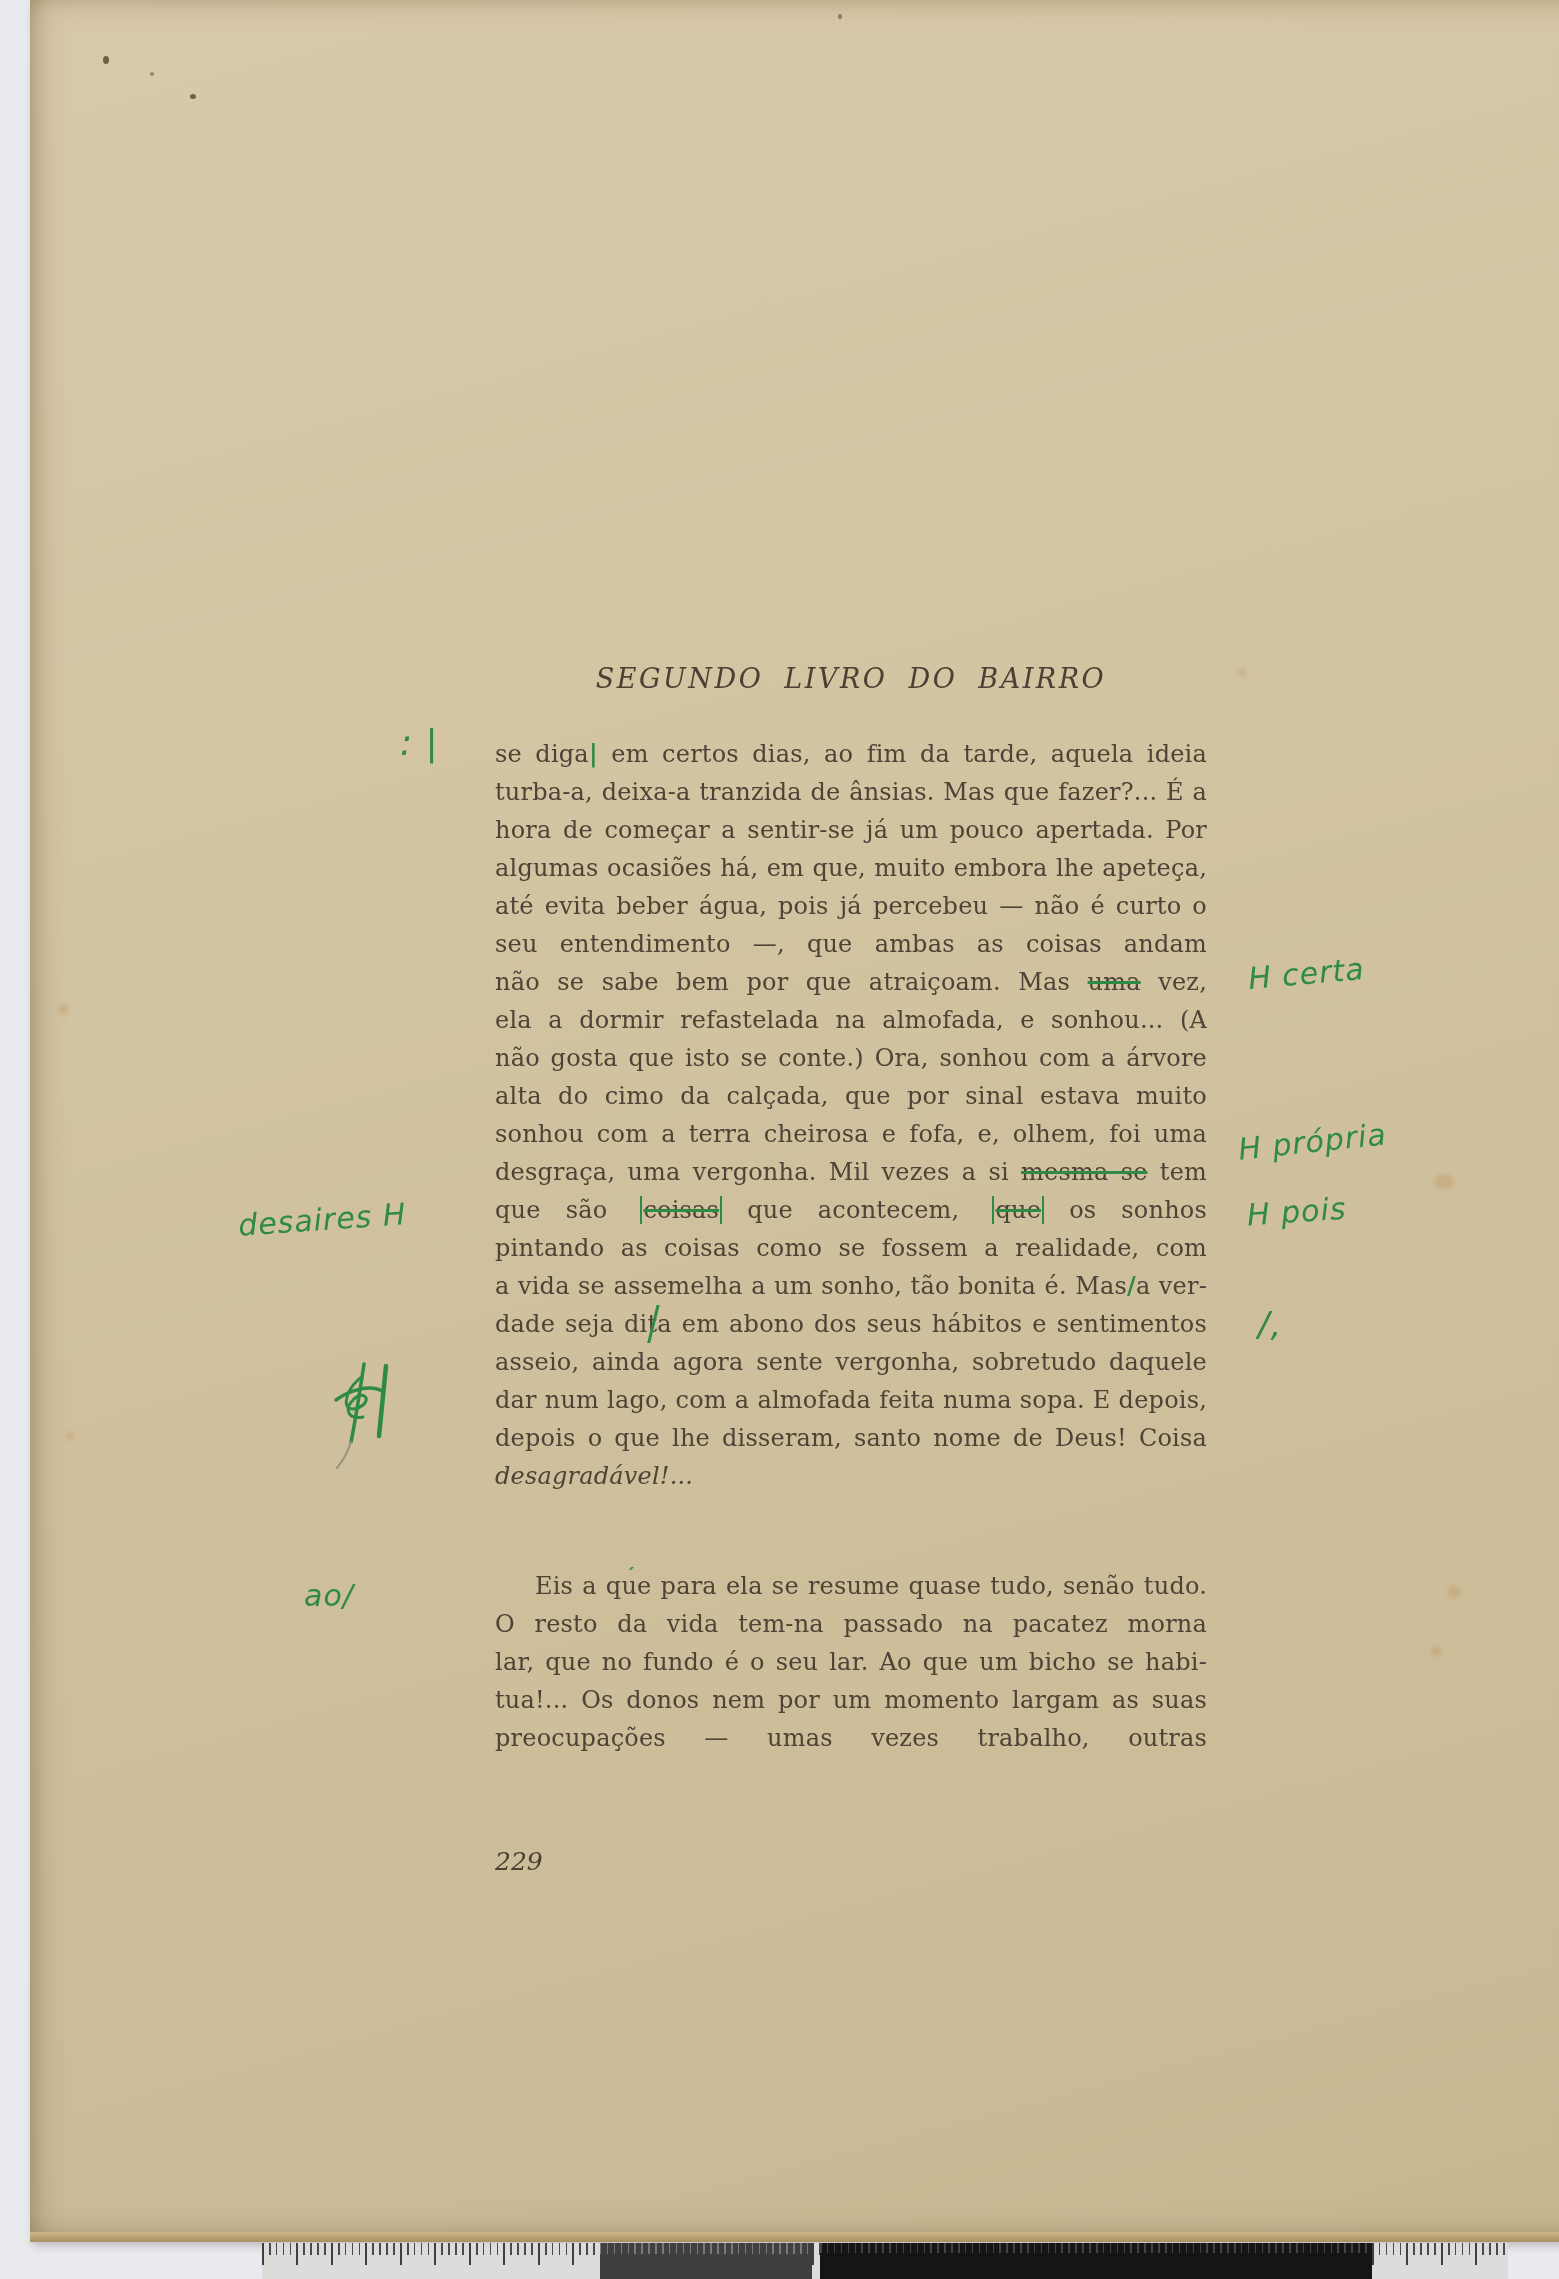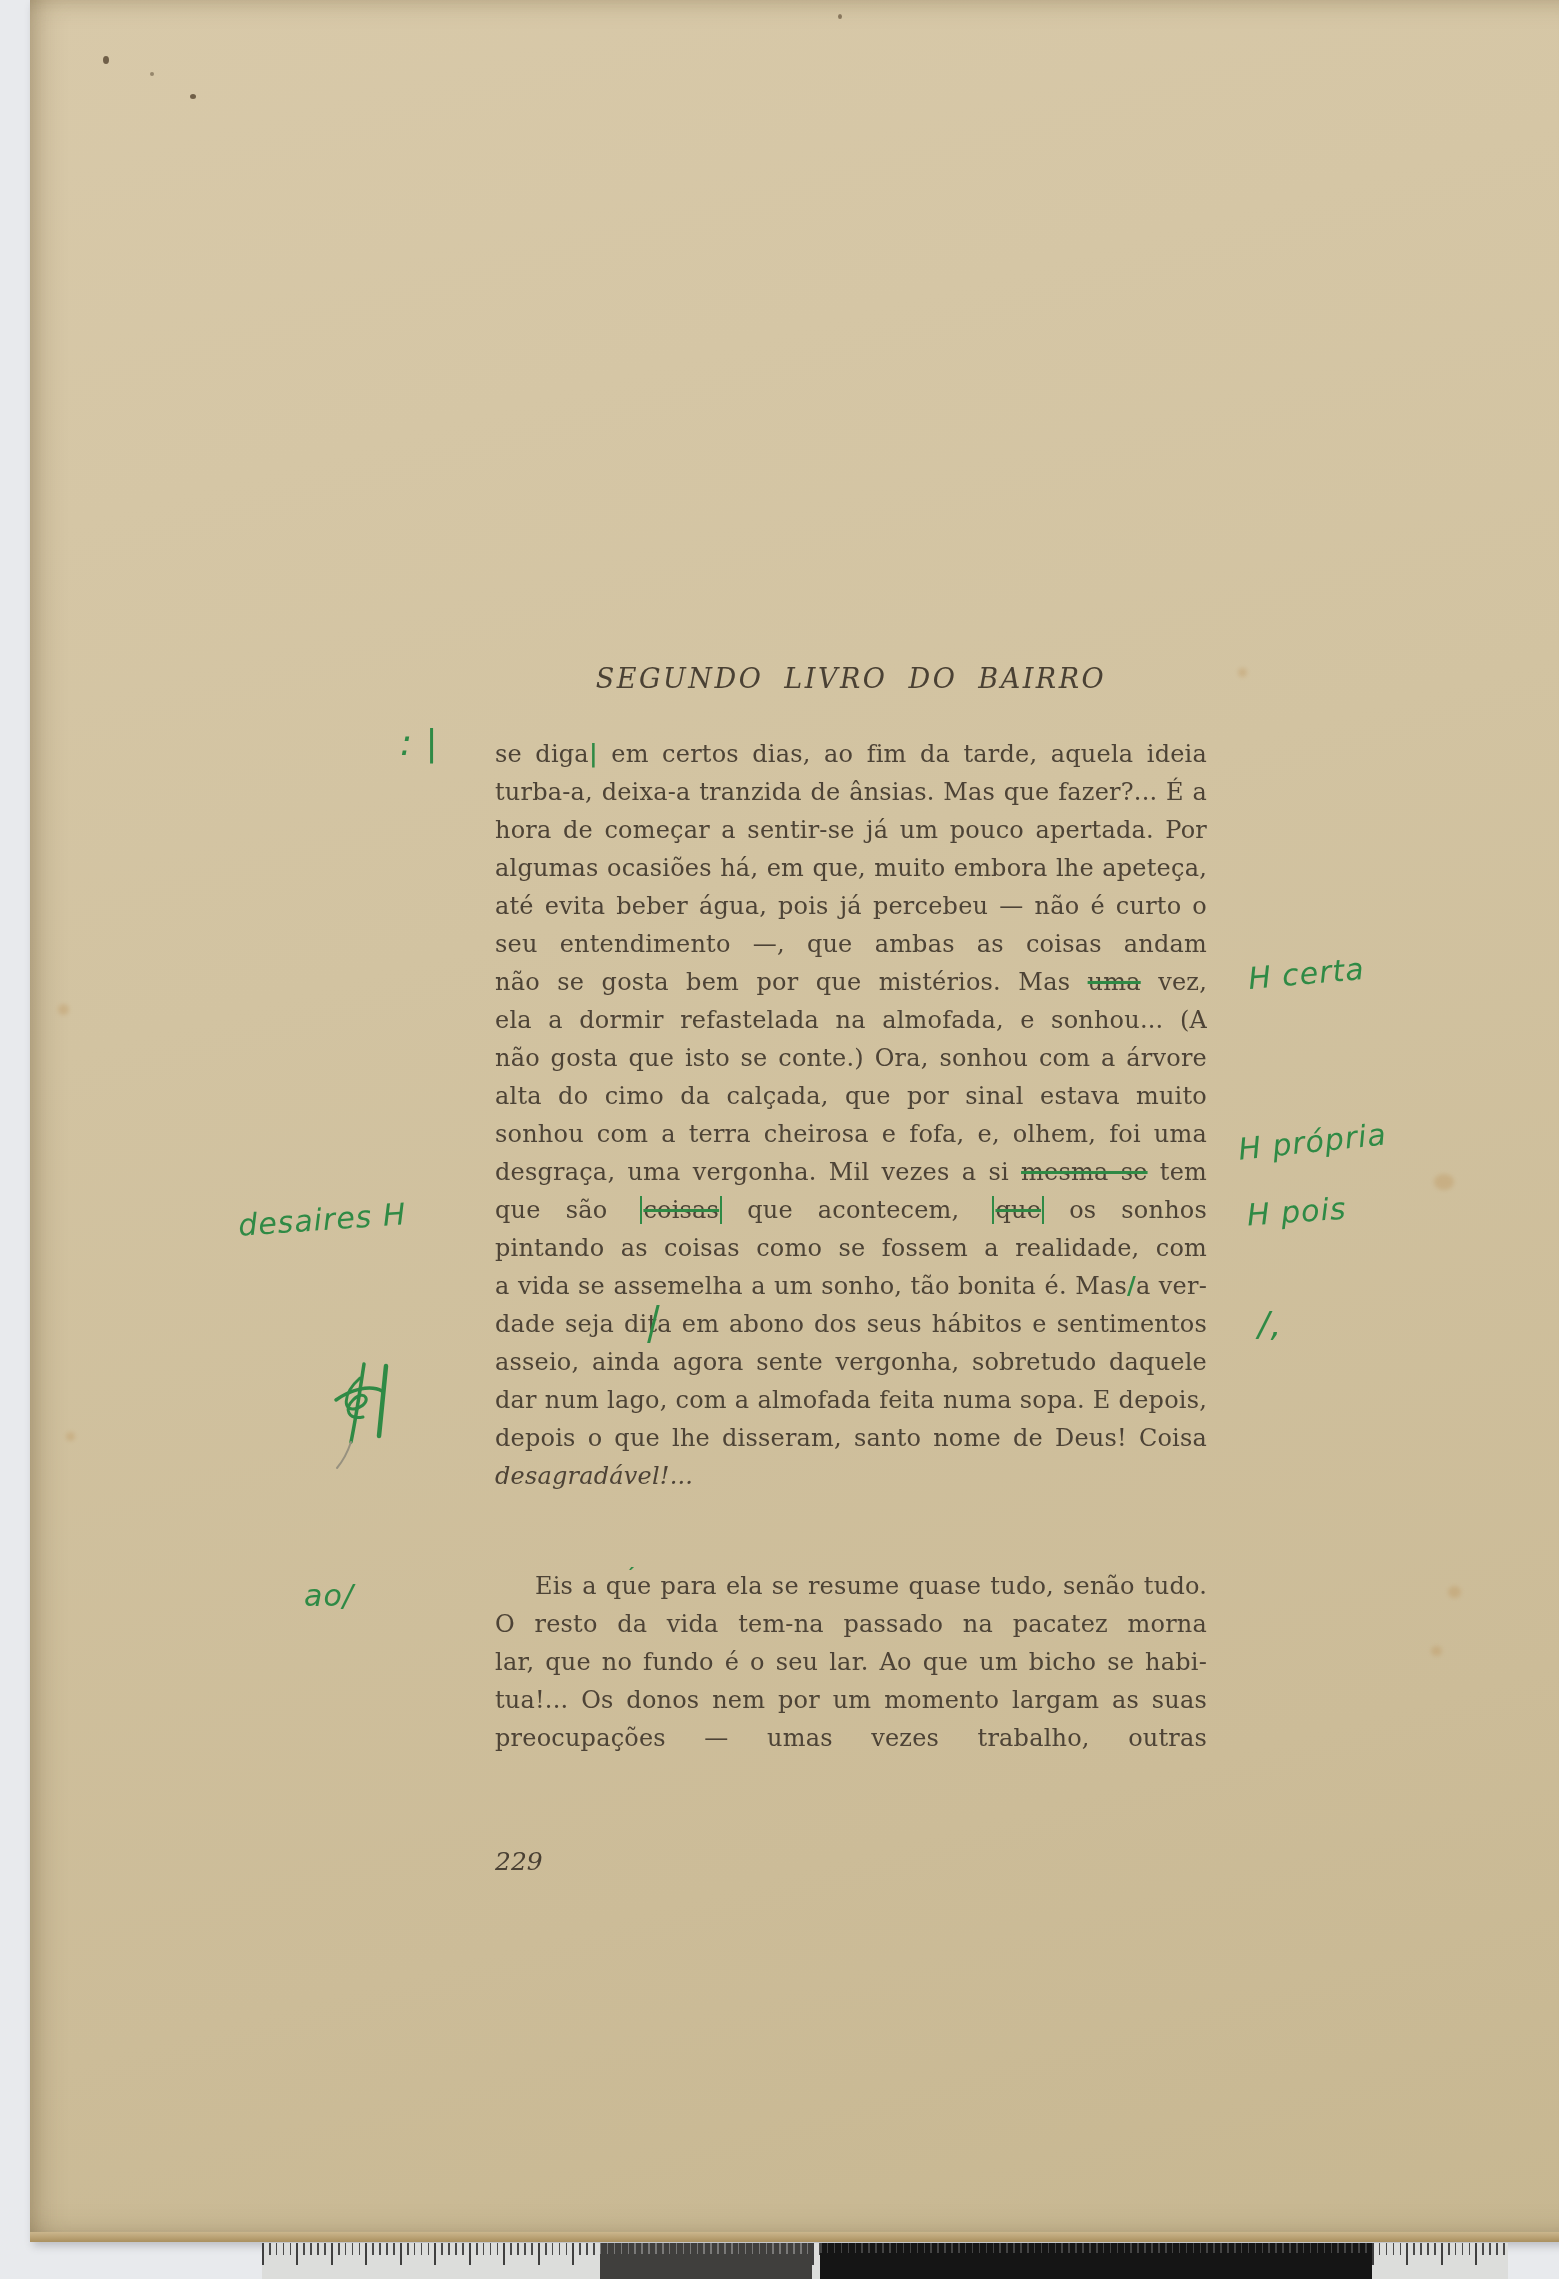--- a/index.html
+++ b/index.html
@@ -127,21 +127,21 @@
     <h1 class="header">SEGUNDO LIVRO DO BAIRRO</h1>
 
     <div class="body-text" id="body-text">
         <div class="para">
           <div class="line"><span>se diga</span><span class="m-gbar">|</span><span> em certos dias, ao fim da tarde, aquela ideia per-</span></div>
           <div class="line"><span>turba-a, deixa-a tranzida de ânsias. Mas que fazer?... É a</span></div>
           <div class="line"><span>hora de começar a sentir-se já um pouco apertada. Por isso</span></div>
           <div class="line"><span>algumas ocasiões há, em que, muito embora lhe apeteça,</span></div>
           <div class="line"><span>até evita beber água, pois já percebeu — não é curto o</span></div>
           <div class="line"><span>seu entendimento —, que ambas as coisas andam ligadas,</span></div>
-          <div class="line"><span>não se gosta bem por que mistérios. Mas </span><span class="m-strike">uma</span><span> vez, estava</span></div>
+          <div class="line"><span>não se sabe bem por que atraiçoam. Mas </span><span class="m-strike">uma</span><span> vez, estava</span></div>
           <div class="line"><span>ela a dormir refastelada na almofada, e sonhou... (A </span></div>
           <div class="line"><span>não gosta que isto se conte.) Ora, sonhou com a árvore</span></div>
           <div class="line"><span>alta do cimo da calçada, que por sinal estava muito bonita,</span></div>
           <div class="line"><span>sonhou com a terra cheirosa e fofa, e, olhem, foi uma</span></div>
           <div class="line"><span>desgraça, uma vergonha. Mil vezes a si </span><span class="m-strike">mesma se</span><span> tem dito</span></div>
           <div class="line"><span>que são </span><span class="m-strikebars">coisas</span><span> que acontecem, </span><span class="m-strikebars">que</span><span> os sonhos atraiçoam,</span></div>
           <div class="line"><span>pintando as coisas como se fossem a realidade, com cheiros</span></div>
           <div class="line"><span>a vida se assemelha a um sonho, tão bonita é. Mas</span><span class="m-gslash">/</span><span>a ver-</span></div>
           <div class="line"><span>dade seja di</span><span class="m-slashover">t</span><span>a em abono dos seus hábitos e sentimentos de</span></div>
           <div class="line"><span>asseio, ainda agora sente vergonha, sobretudo daquele acor-</span></div>

